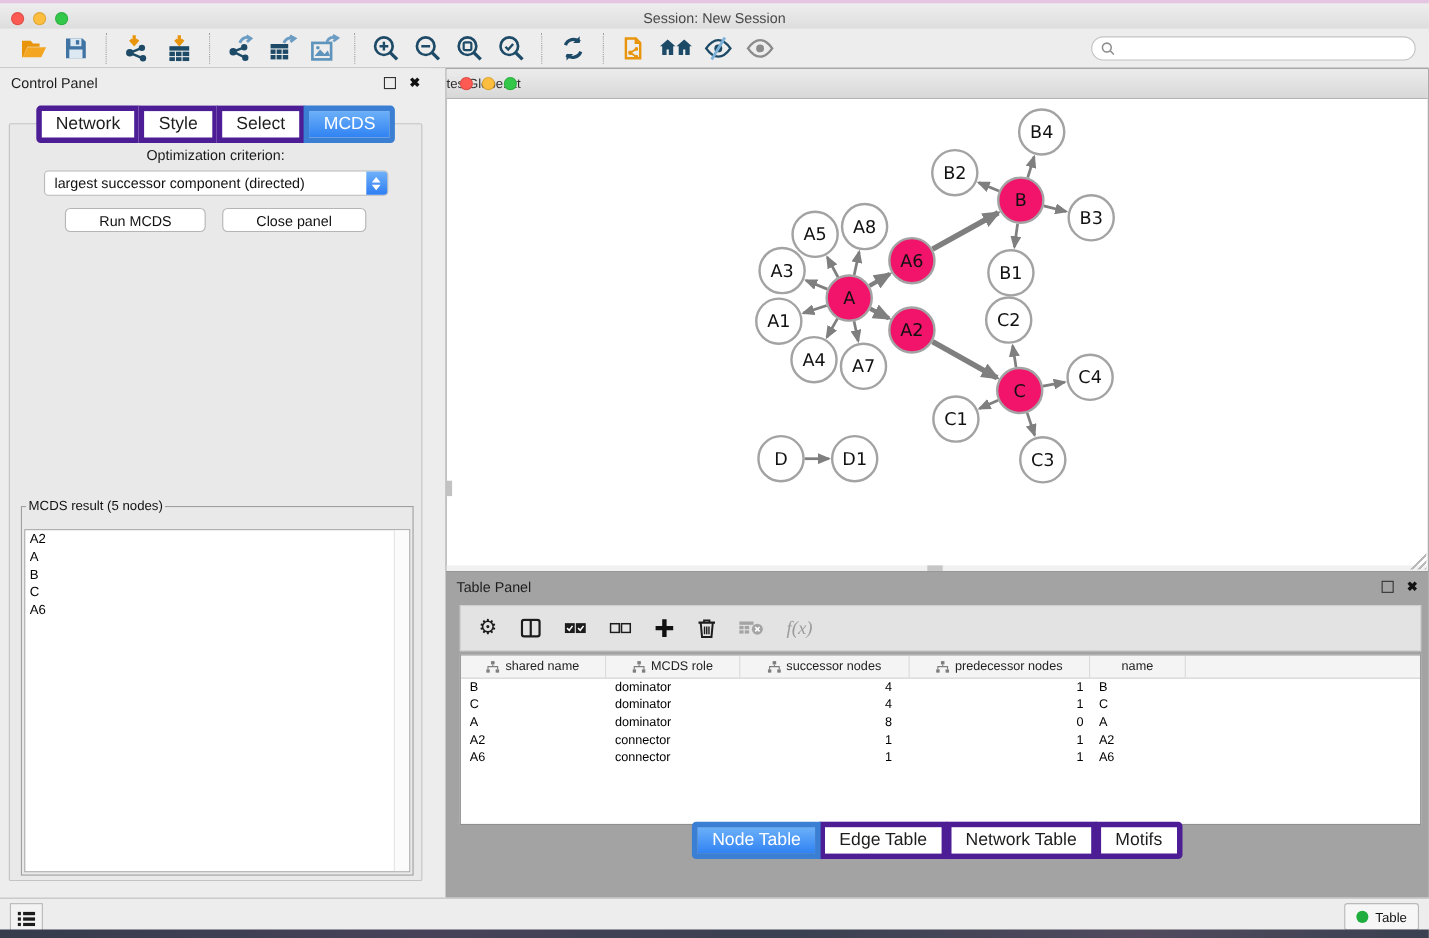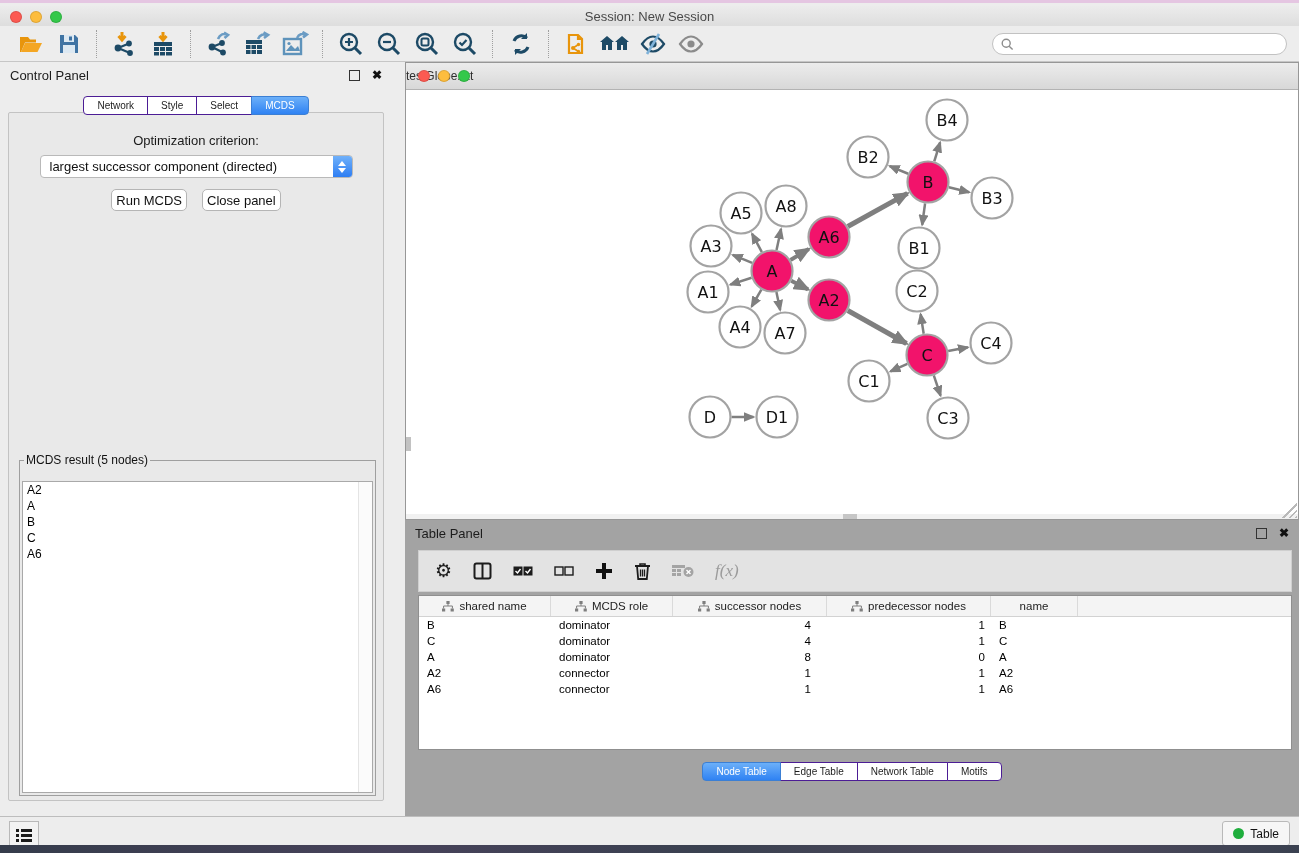--- a/index.html
+++ b/index.html
@@ -30,35 +30,35 @@
   
   .control-panel{position:absolute;left:0;top:62px;width:392px;bottom:36px;background:#ededed;}
   .panel-head{height:26px;display:flex;align-items:center;padding:0 10px;}
   .panel-head .ptitle{font-size:13px;color:#1c1c1c;flex:1;}
   .float-ico{width:9px;height:9px;border:1.5px solid #333;margin-right:12px;}
   .close-ico{font-size:12px;font-weight:bold;color:#111;line-height:10px;}
   .cp-inner{position:absolute;left:8px;right:8px;top:50px;bottom:16px;background:#e9e9e9;
     border:1px solid #c3c3c3;border-radius:2px;}
   .segwrap{position:absolute;top:34px;left:0;right:0;display:flex;justify-content:center;z-index:3;}
   .seg{display:flex;}
-  .seg-btn{background:#fff;border:1px solid #4c1d95;padding:3px 13px;font-size:10px;color:#1d1d1d;margin-left:-1px;position:relative;}
+  .seg-btn{background:#fff;border:5px solid #4c1d95;padding:3px 13px;font-size:16px;color:#1d1d1d;margin-left:-1px;position:relative;}
   .seg-btn:first-child{border-radius:4px 0 0 4px;margin-left:0;}
   .seg-btn:last-child{border-radius:0 4px 4px 0;}
   .seg-btn.active{background:linear-gradient(#6cb0f9,#2f82f3);border-color:#3b7fd4;color:#fff;z-index:2;}
   .opt-label{text-align:center;font-size:13px;color:#1a1a1a;margin-top:20px;}
   .dropdown{margin:7px auto 0 auto;width:313px;height:23px;background:#fff;border:1px solid #b9b9b9;
     border-radius:4px;display:flex;align-items:center;position:relative;box-sizing:border-box;}
   .dropdown .dval{flex:1;font-size:13px;padding-left:9px;color:#111;white-space:nowrap;}
   .dd-step{width:19px;height:21px;border-radius:0 3px 3px 0;background:linear-gradient(#70b1fa,#2e7ef3);
     display:flex;flex-direction:column;align-items:center;justify-content:center;gap:2px;}
   .dd-step .up{width:0;height:0;border-left:4px solid transparent;border-right:4px solid transparent;border-bottom:5px solid #fff;}
   .dd-step .dn{width:0;height:0;border-left:4px solid transparent;border-right:4px solid transparent;border-top:5px solid #fff;}
   .btnrow{display:flex;justify-content:center;gap:15px;margin-top:11px;}
   .pbtn{background:#fff;border:1px solid #b5b5b5;border-radius:5px;font-size:13px;color:#111;
-    padding:3px 4px;height:22px;box-sizing:border-box;line-height:15px;}
+    padding:3px 30px;height:22px;box-sizing:border-box;line-height:15px;}
   .result-box{position:absolute;left:10px;right:7px;top:340px;bottom:4px;border:1px solid #9f9f9f;margin:0;padding:2px;}
   .result-box legend{font-size:12px;color:#111;padding:0 2px;margin-left:2px;}
   .result-list{position:absolute;left:2px;right:2px;top:14px;bottom:2px;background:#fff;border:1px solid #a9a9a9;overflow:hidden;}
   .result-scroll{position:absolute;right:0;top:0;bottom:0;width:13px;background:#fbfbfb;border-left:1px solid #e4e4e4;}
   .ritem{font-size:12px;line-height:16px;padding-left:4px;color:#000;}
   
   .net-window{position:absolute;left:405px;top:62px;right:0;height:458px;background:#fff;
     border:1px solid #979797;box-sizing:border-box;}
   .net-title{height:26px;background:linear-gradient(#ececec,#d8d8d8);border-bottom:1px solid #b3b3b3;position:relative;}
   .net-title .lights{top:7px;left:12px;}

